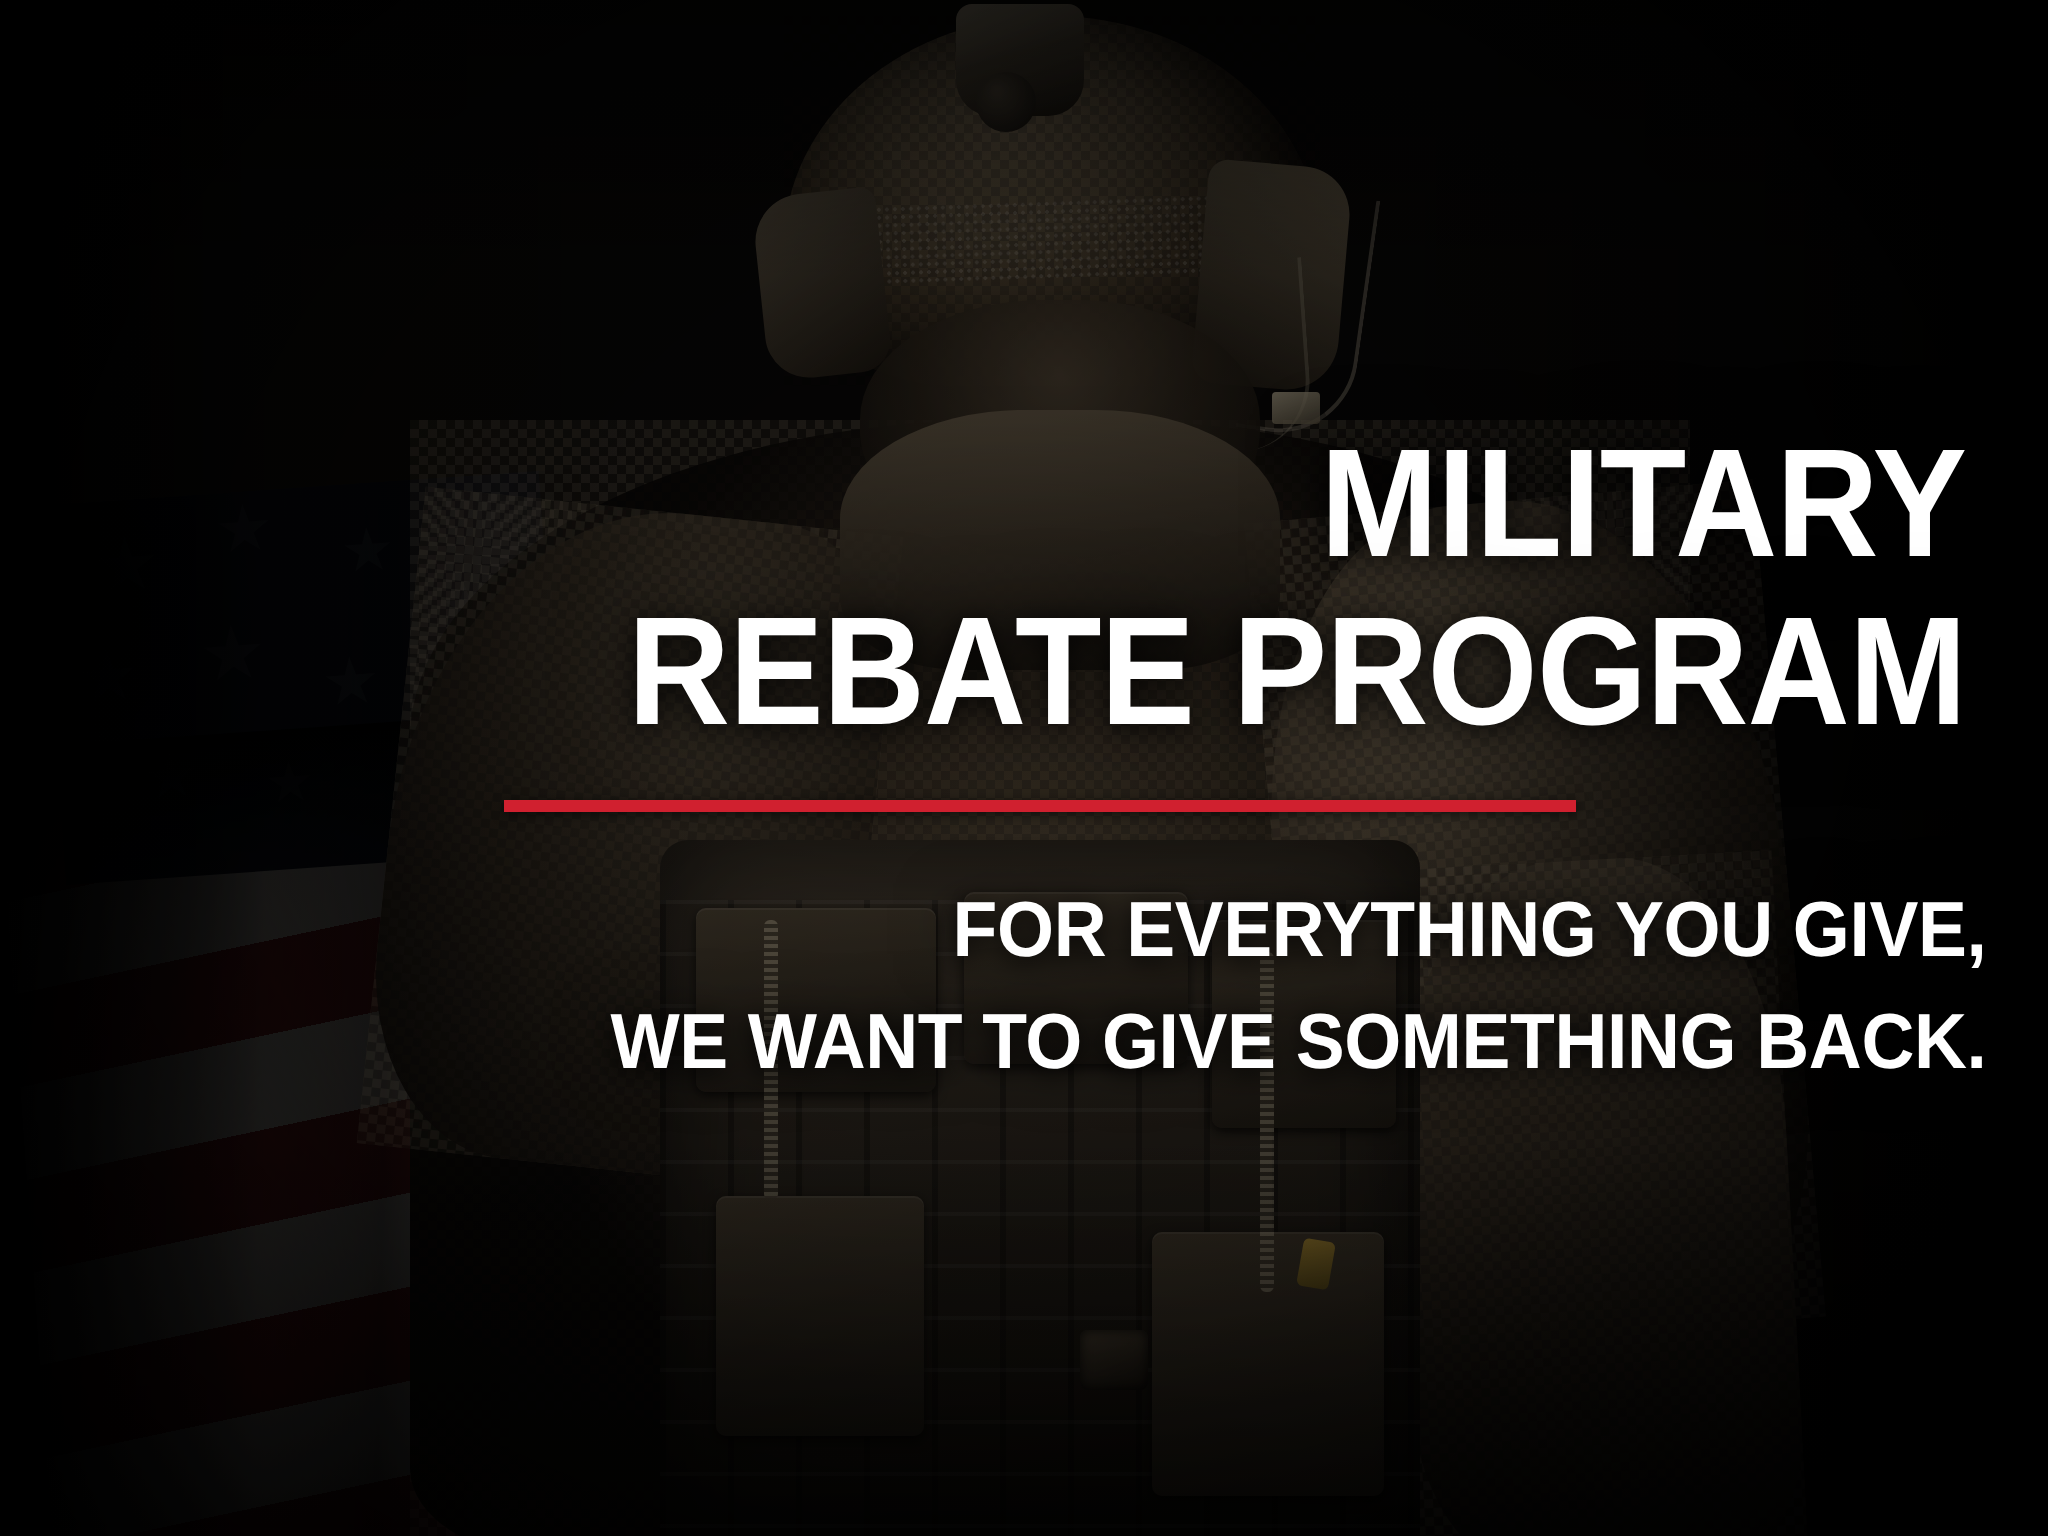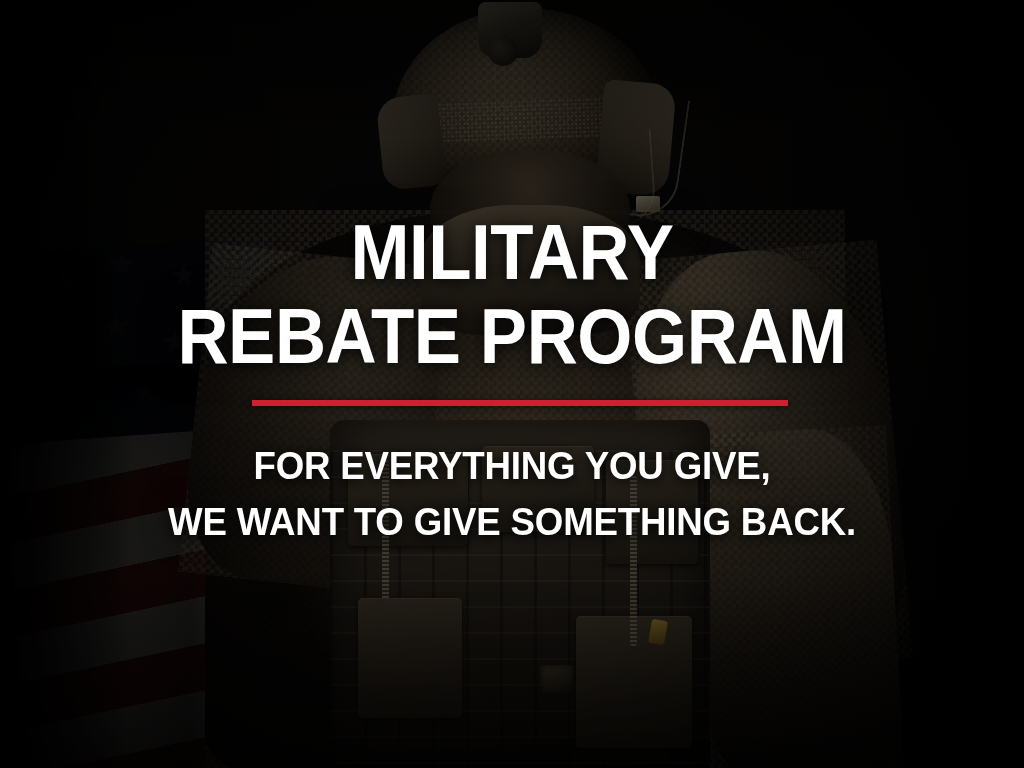--- a/index.html
+++ b/index.html
@@ -288,21 +288,21 @@
     pointer-events: none;
   }
 
   
   .content {
     position: absolute;
     inset: 0;
     display: flex;
     flex-direction: column;
     align-items: center;
-    text-align: center;
+    text-align: right;
   }
 
   .headline {
     color: #ffffff;
     font-family: "Liberation Sans", sans-serif;
     font-weight: bold;
     font-size: 77px;
     line-height: 0.95;
     letter-spacing: -0.5px;
     text-transform: uppercase;

